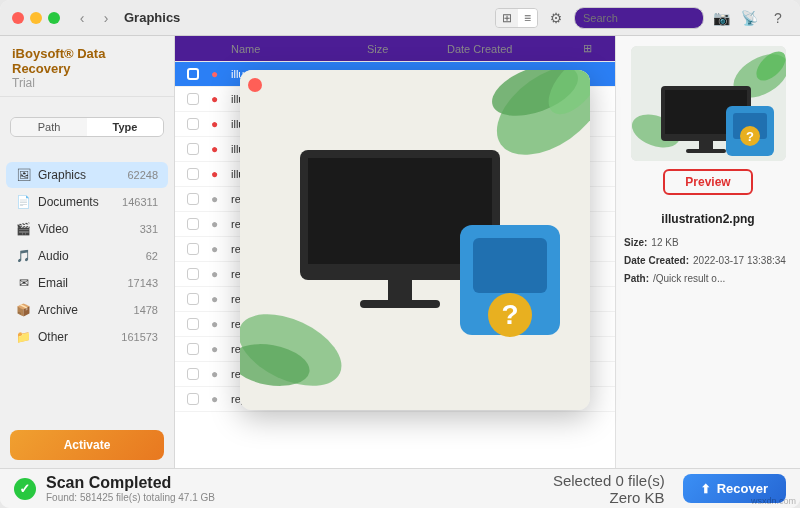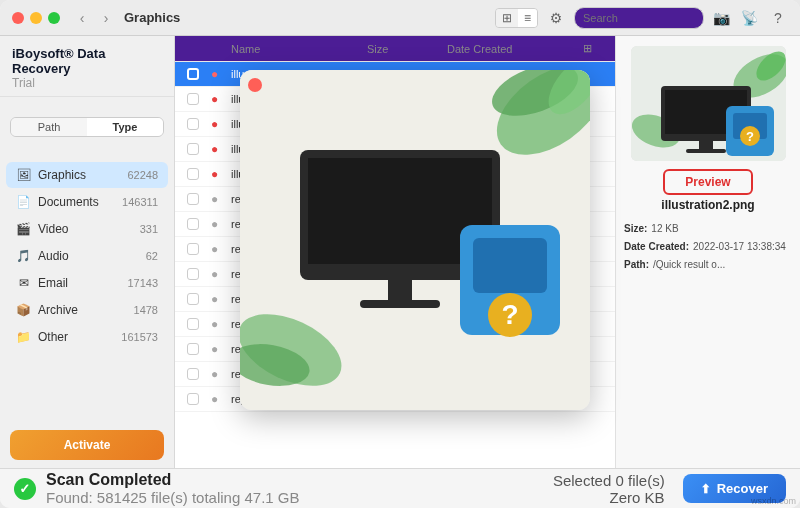--- a/index.html
+++ b/index.html
@@ -124,21 +124,21 @@
       flex-direction: column;
       flex-shrink: 0;
     }
     .sidebar-header {
       padding: 10px 12px 6px;
       border-bottom: 1px solid #e0e0e0;
     }
     .app-title {
       font-size: 13px;
       font-weight: 700;
-      color: #0f172a;
+      color: #a16207;
     }
     .app-subtitle {
       font-size: 12px;
       color: #999;
     }
     .filter-tabs {
       display: flex;
       margin: 20px 10px;
       border: 1px solid #ccc;
       border-radius: 6px;
@@ -300,21 +300,21 @@
       width: 155px;
       height: 115px;
       background: #e0e0e0;
       border-radius: 6px;
       overflow: hidden;
       position: relative;
       margin-bottom: 8px;
     }
     
     .preview-button-row {
-      margin-bottom: 3px;
+      margin-bottom: 17px;
     }
     .preview-btn {
       padding: 4px 20px;
       border: 2px solid #e03030;
       border-radius: 6px;
       background: transparent;
       color: #e03030;
       font-size: 12px;
       font-weight: 600;
       cursor: pointer;
@@ -374,21 +374,21 @@
     }
     .scan-text {
       flex: 1;
     }
     .scan-title {
       font-size: 16px;
       font-weight: 700;
       color: #222;
     }
     .scan-subtitle {
-      font-size: 15px;
+      font-size: 10px;
       color: #888;
     }
     .selected-info {
       font-size: 15px;
       color: #555;
       text-align: right;
       margin-right: 8px;
     }
     .recover-btn {
       padding: 7px 18px;

